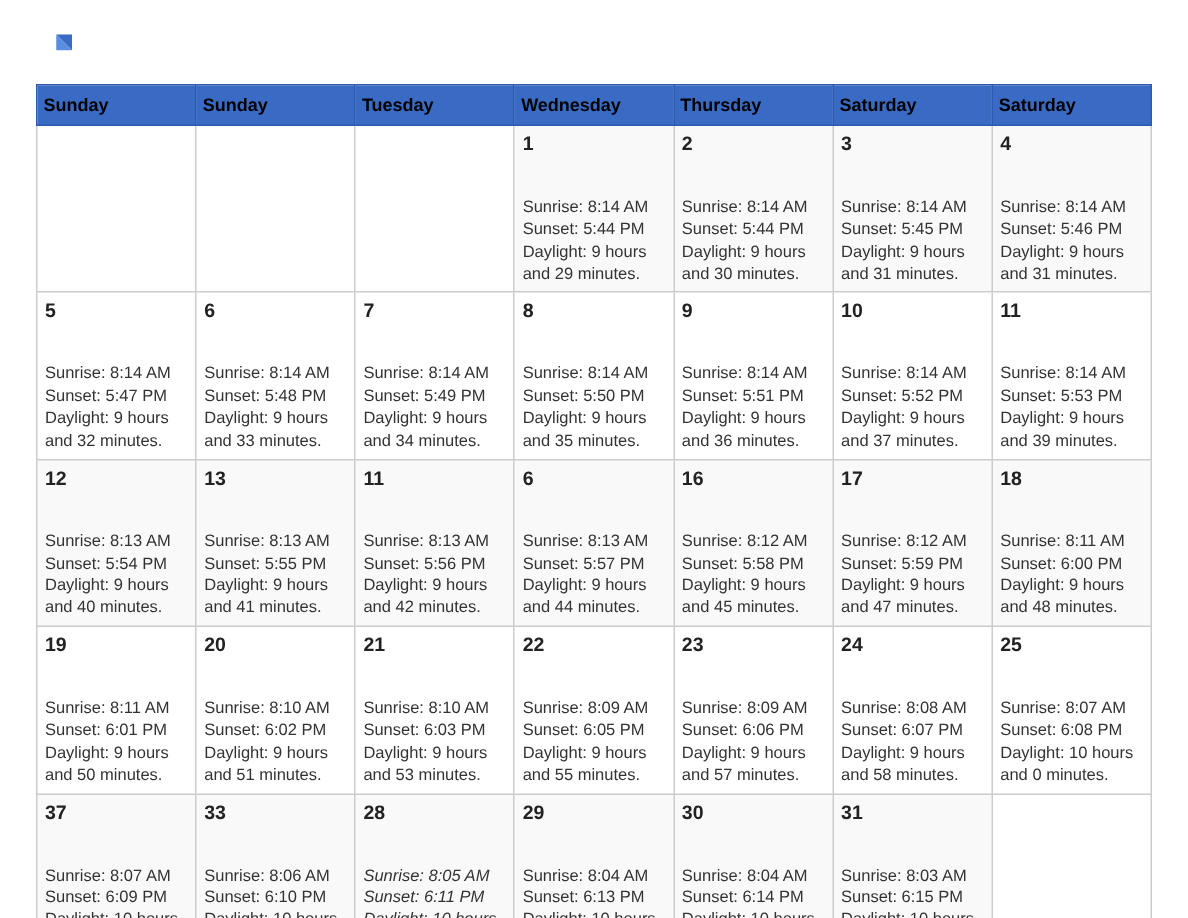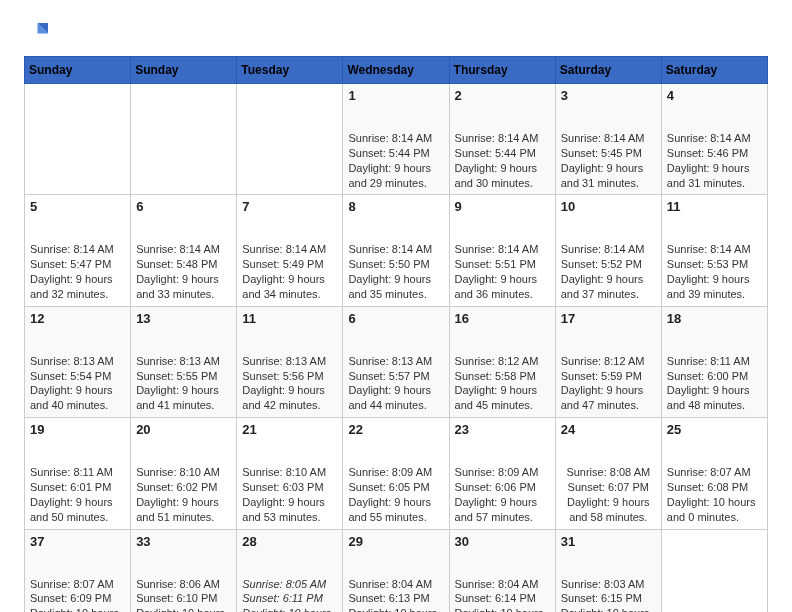--- a/index.html
+++ b/index.html
@@ -284,21 +284,21 @@
         </td>
         <td>
           <div class="day-number">23</div>
           <div class="day-info" style="white-space: pre-line;">Sunrise: 8:09 AM
 Sunset: 6:06 PM
 Daylight: 9 hours
 and 57 minutes.</div>
         </td>
         <td>
           <div class="day-number">24</div>
-          <div class="day-info" style="white-space: pre-line; text-align: center;">Sunrise: 8:08 AM
+          <div class="day-info" style="white-space: pre-line;">Sunrise: 8:08 AM
 Sunset: 6:07 PM
 Daylight: 9 hours
 and 58 minutes.</div>
         </td>
         <td>
           <div class="day-number">25</div>
           <div class="day-info" style="white-space: pre-line;">Sunrise: 8:07 AM
 Sunset: 6:08 PM
 Daylight: 10 hours
 and 0 minutes.</div>

